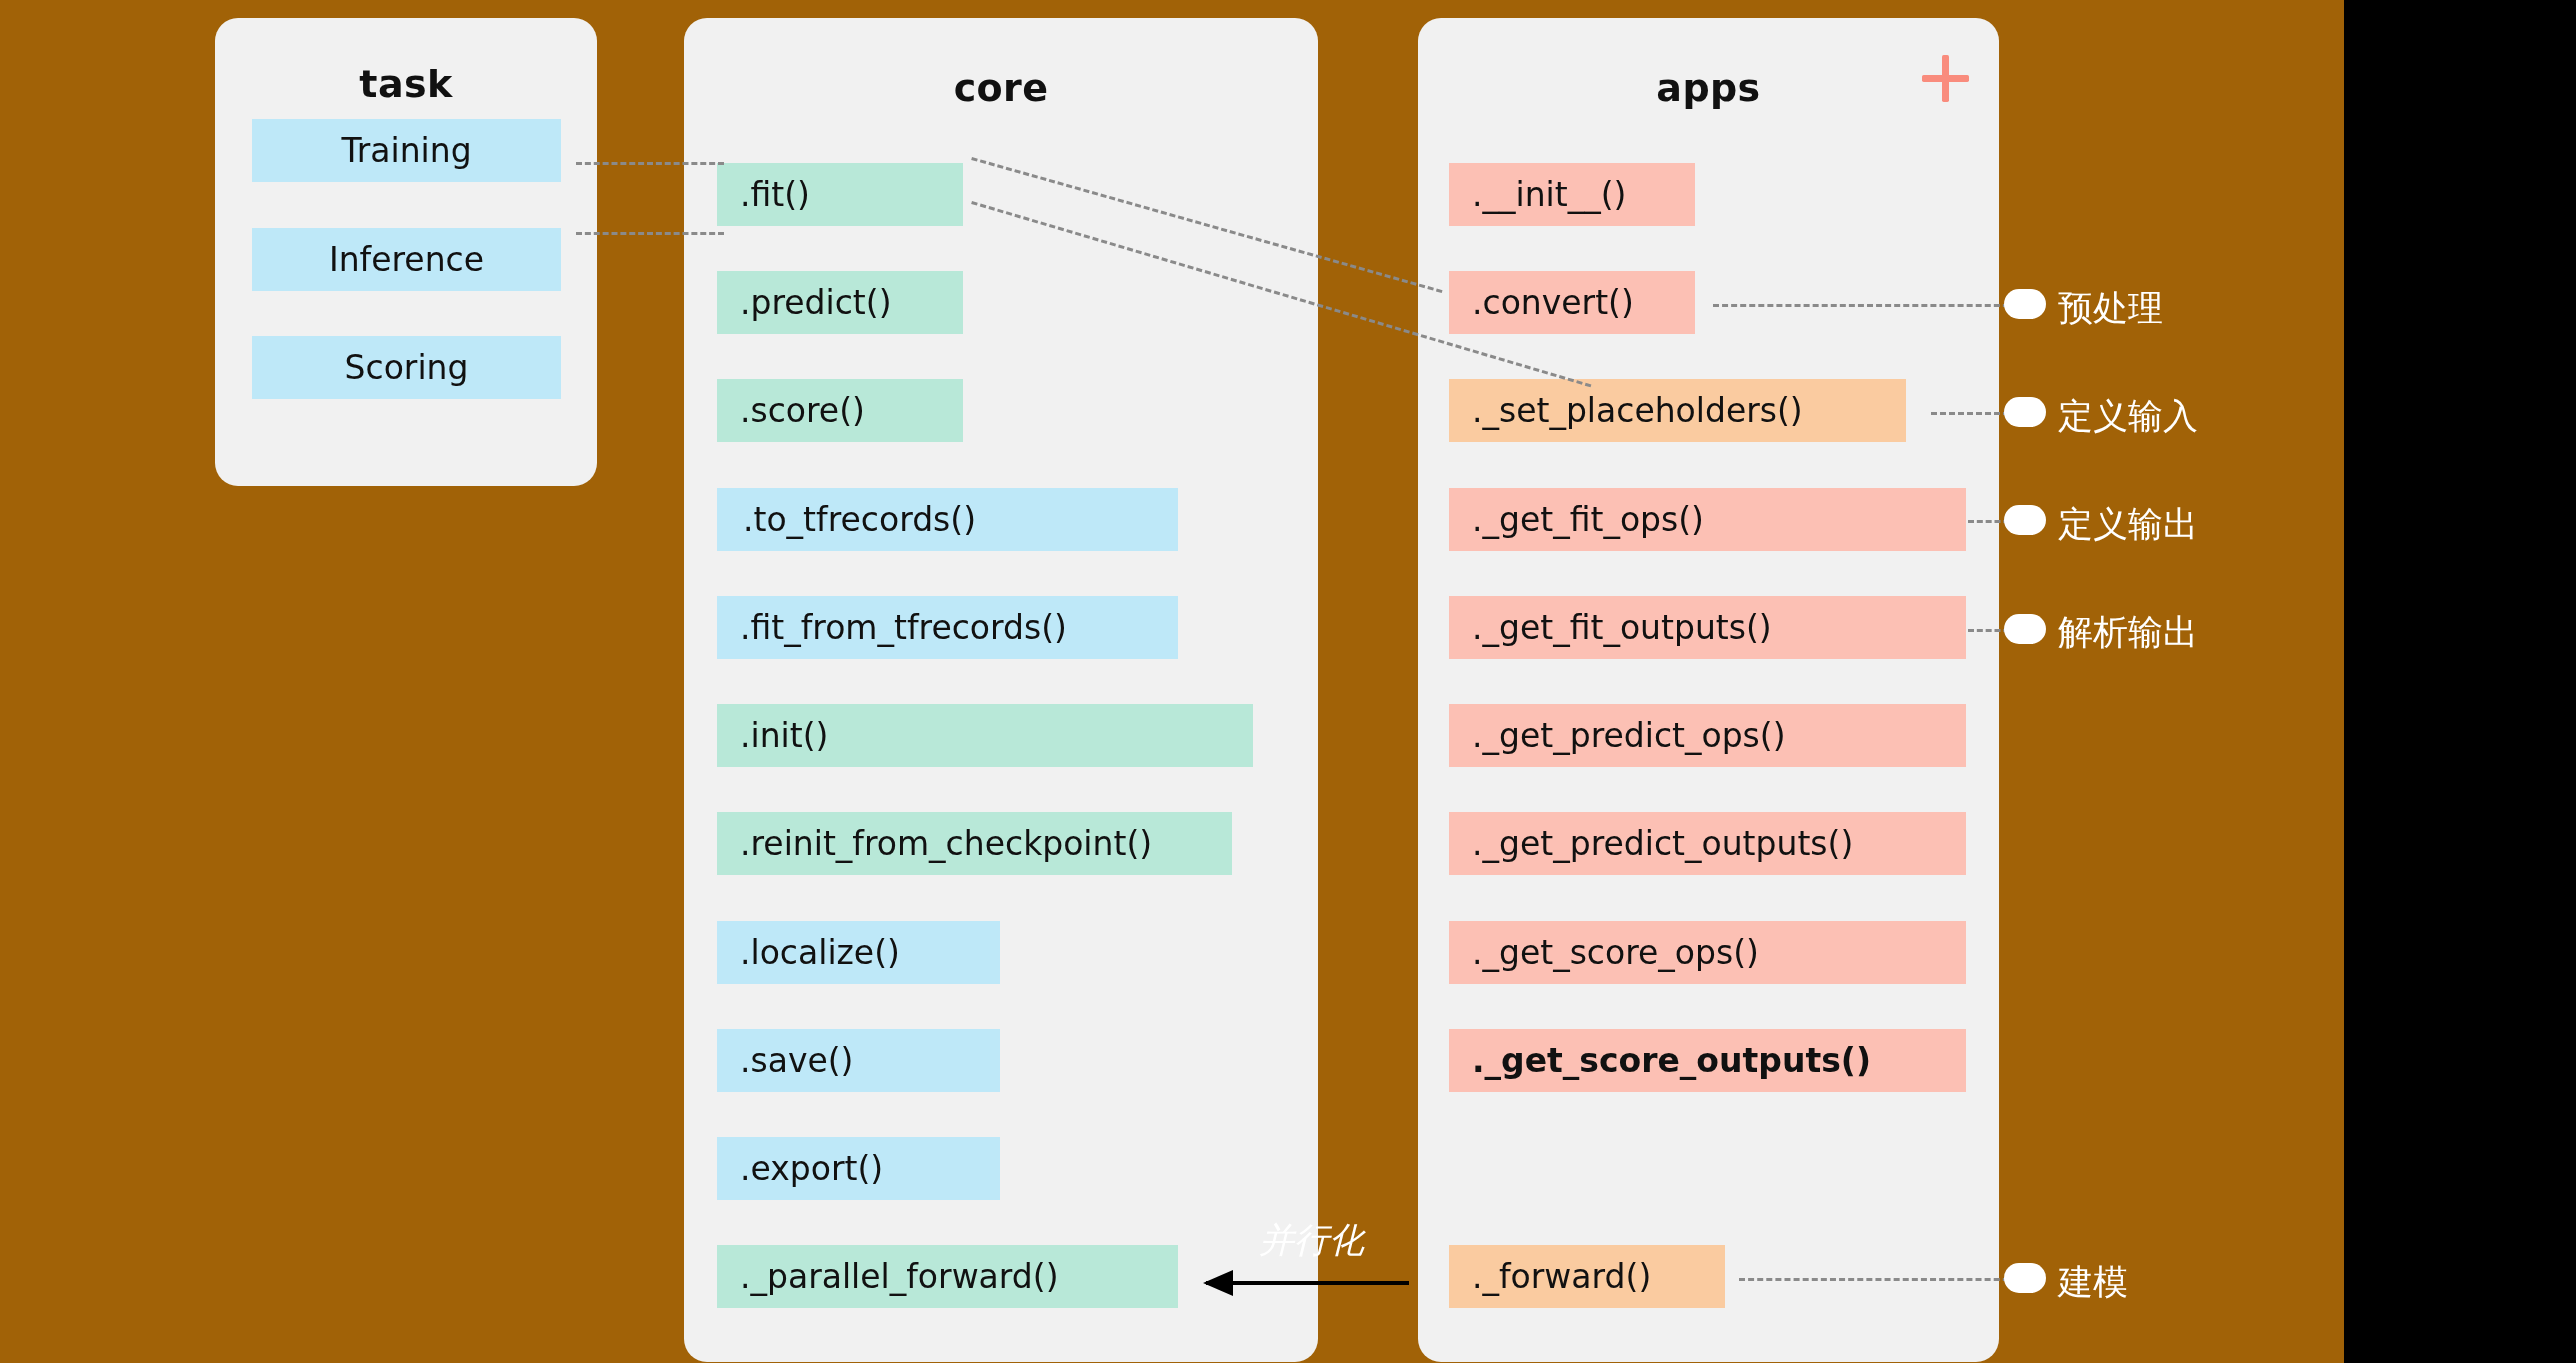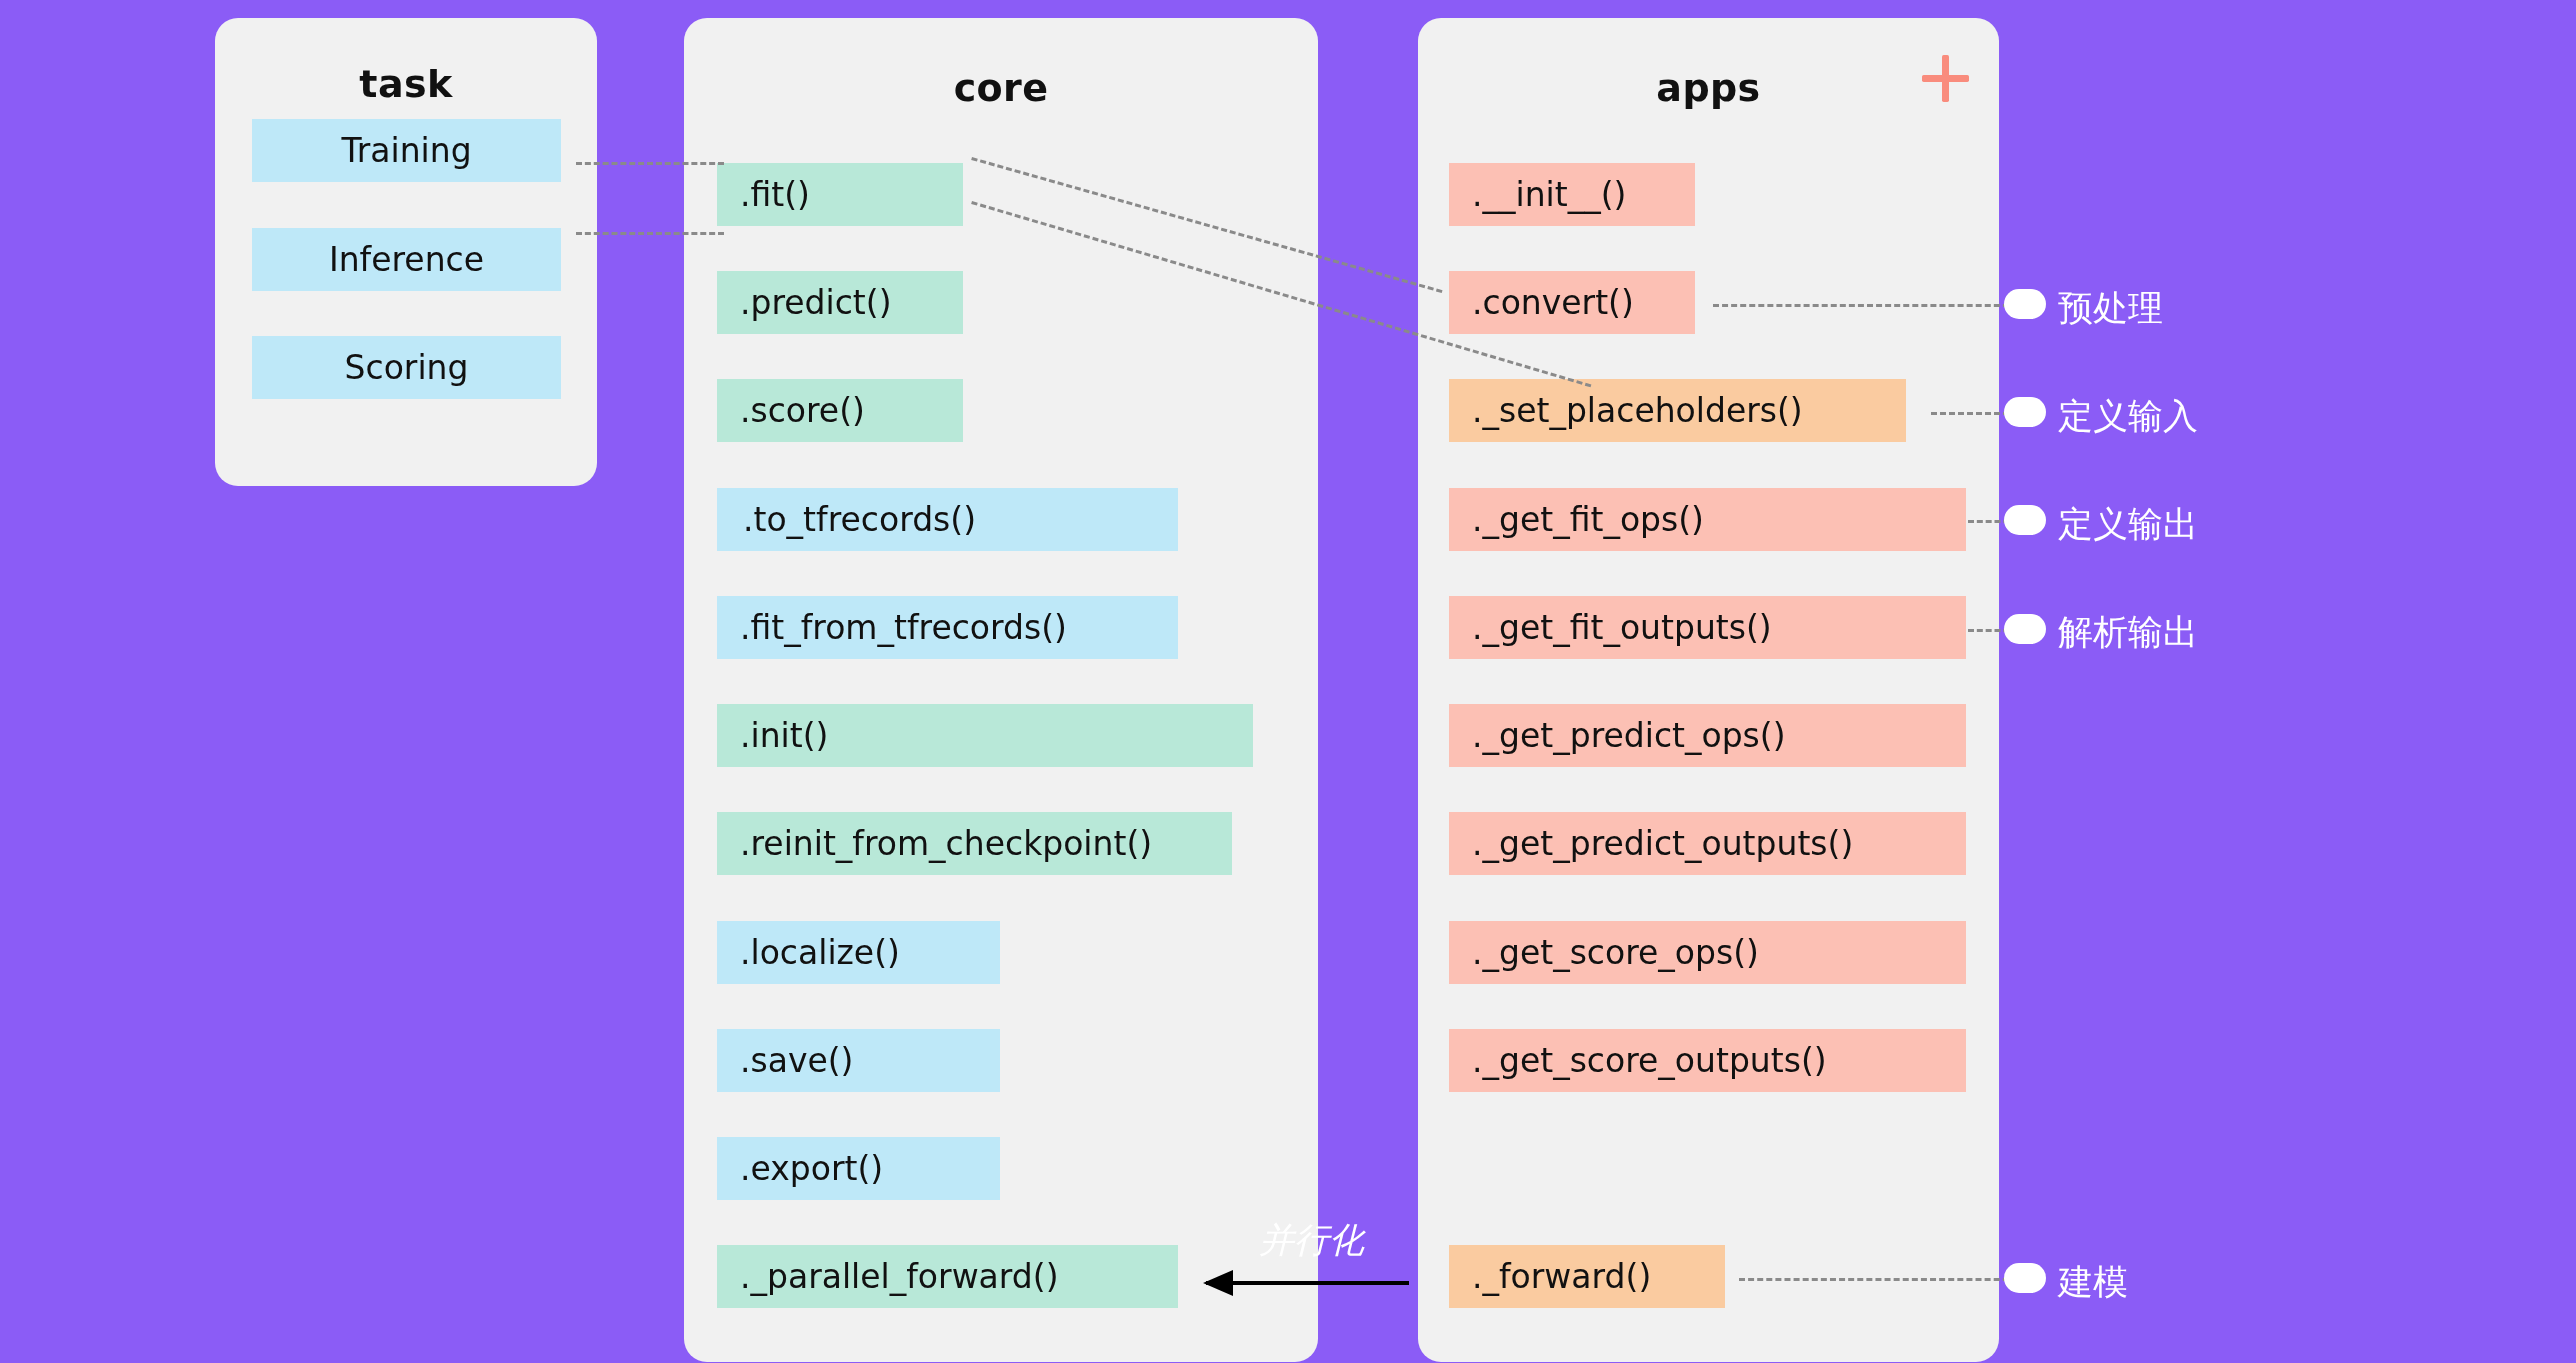--- a/index.html
+++ b/index.html
@@ -2,23 +2,23 @@
 <html style="font-size:14px"><head>
 <meta charset="utf-8">
 <style>
   html, body {
     margin: 0;
     padding: 0;
     background: #000000;
   }
   #stage {
     position: relative;
-    width: 2576px;
+    width: 2344px;
     height: 1364px;
-    background: #8b5cf6;
+    background: #a16207;
     overflow: hidden;
     font-family: "DejaVu Sans", "Liberation Sans", sans-serif;
   }
 
   
   .panel {
     position: absolute;
     background: #F1F1F1;
     border-radius: 23px;
   }
@@ -200,21 +200,21 @@
     </div>
     <div class="chip c-pink" style="left:31px; top:686px; width:517px;">
       <span>._get_predict_ops()</span>
     </div>
     <div class="chip c-pink" style="left:31px; top:794px; width:517px;">
       <span>._get_predict_outputs()</span>
     </div>
     <div class="chip c-pink" style="left:31px; top:903px; width:517px;">
       <span>._get_score_ops()</span>
     </div>
-    <div class="chip c-pink" style="left:31px; top:1011px; width:517px;">
+    <div class="chip c-pink" style="left:31px; top:1011px; width:517px;font-weight:bold;">
       <span>._get_score_outputs()</span>
     </div>
     <div class="chip c-peach" style="left:31px; top:1227px; width:276px;">
       <span>._forward()</span>
     </div>
   </div>
 
   <div class="dash-h" style="left:576px; top:162px; width:148px;"></div>
   <div class="dash-h" style="left:576px; top:232px; width:148px;"></div>
 

